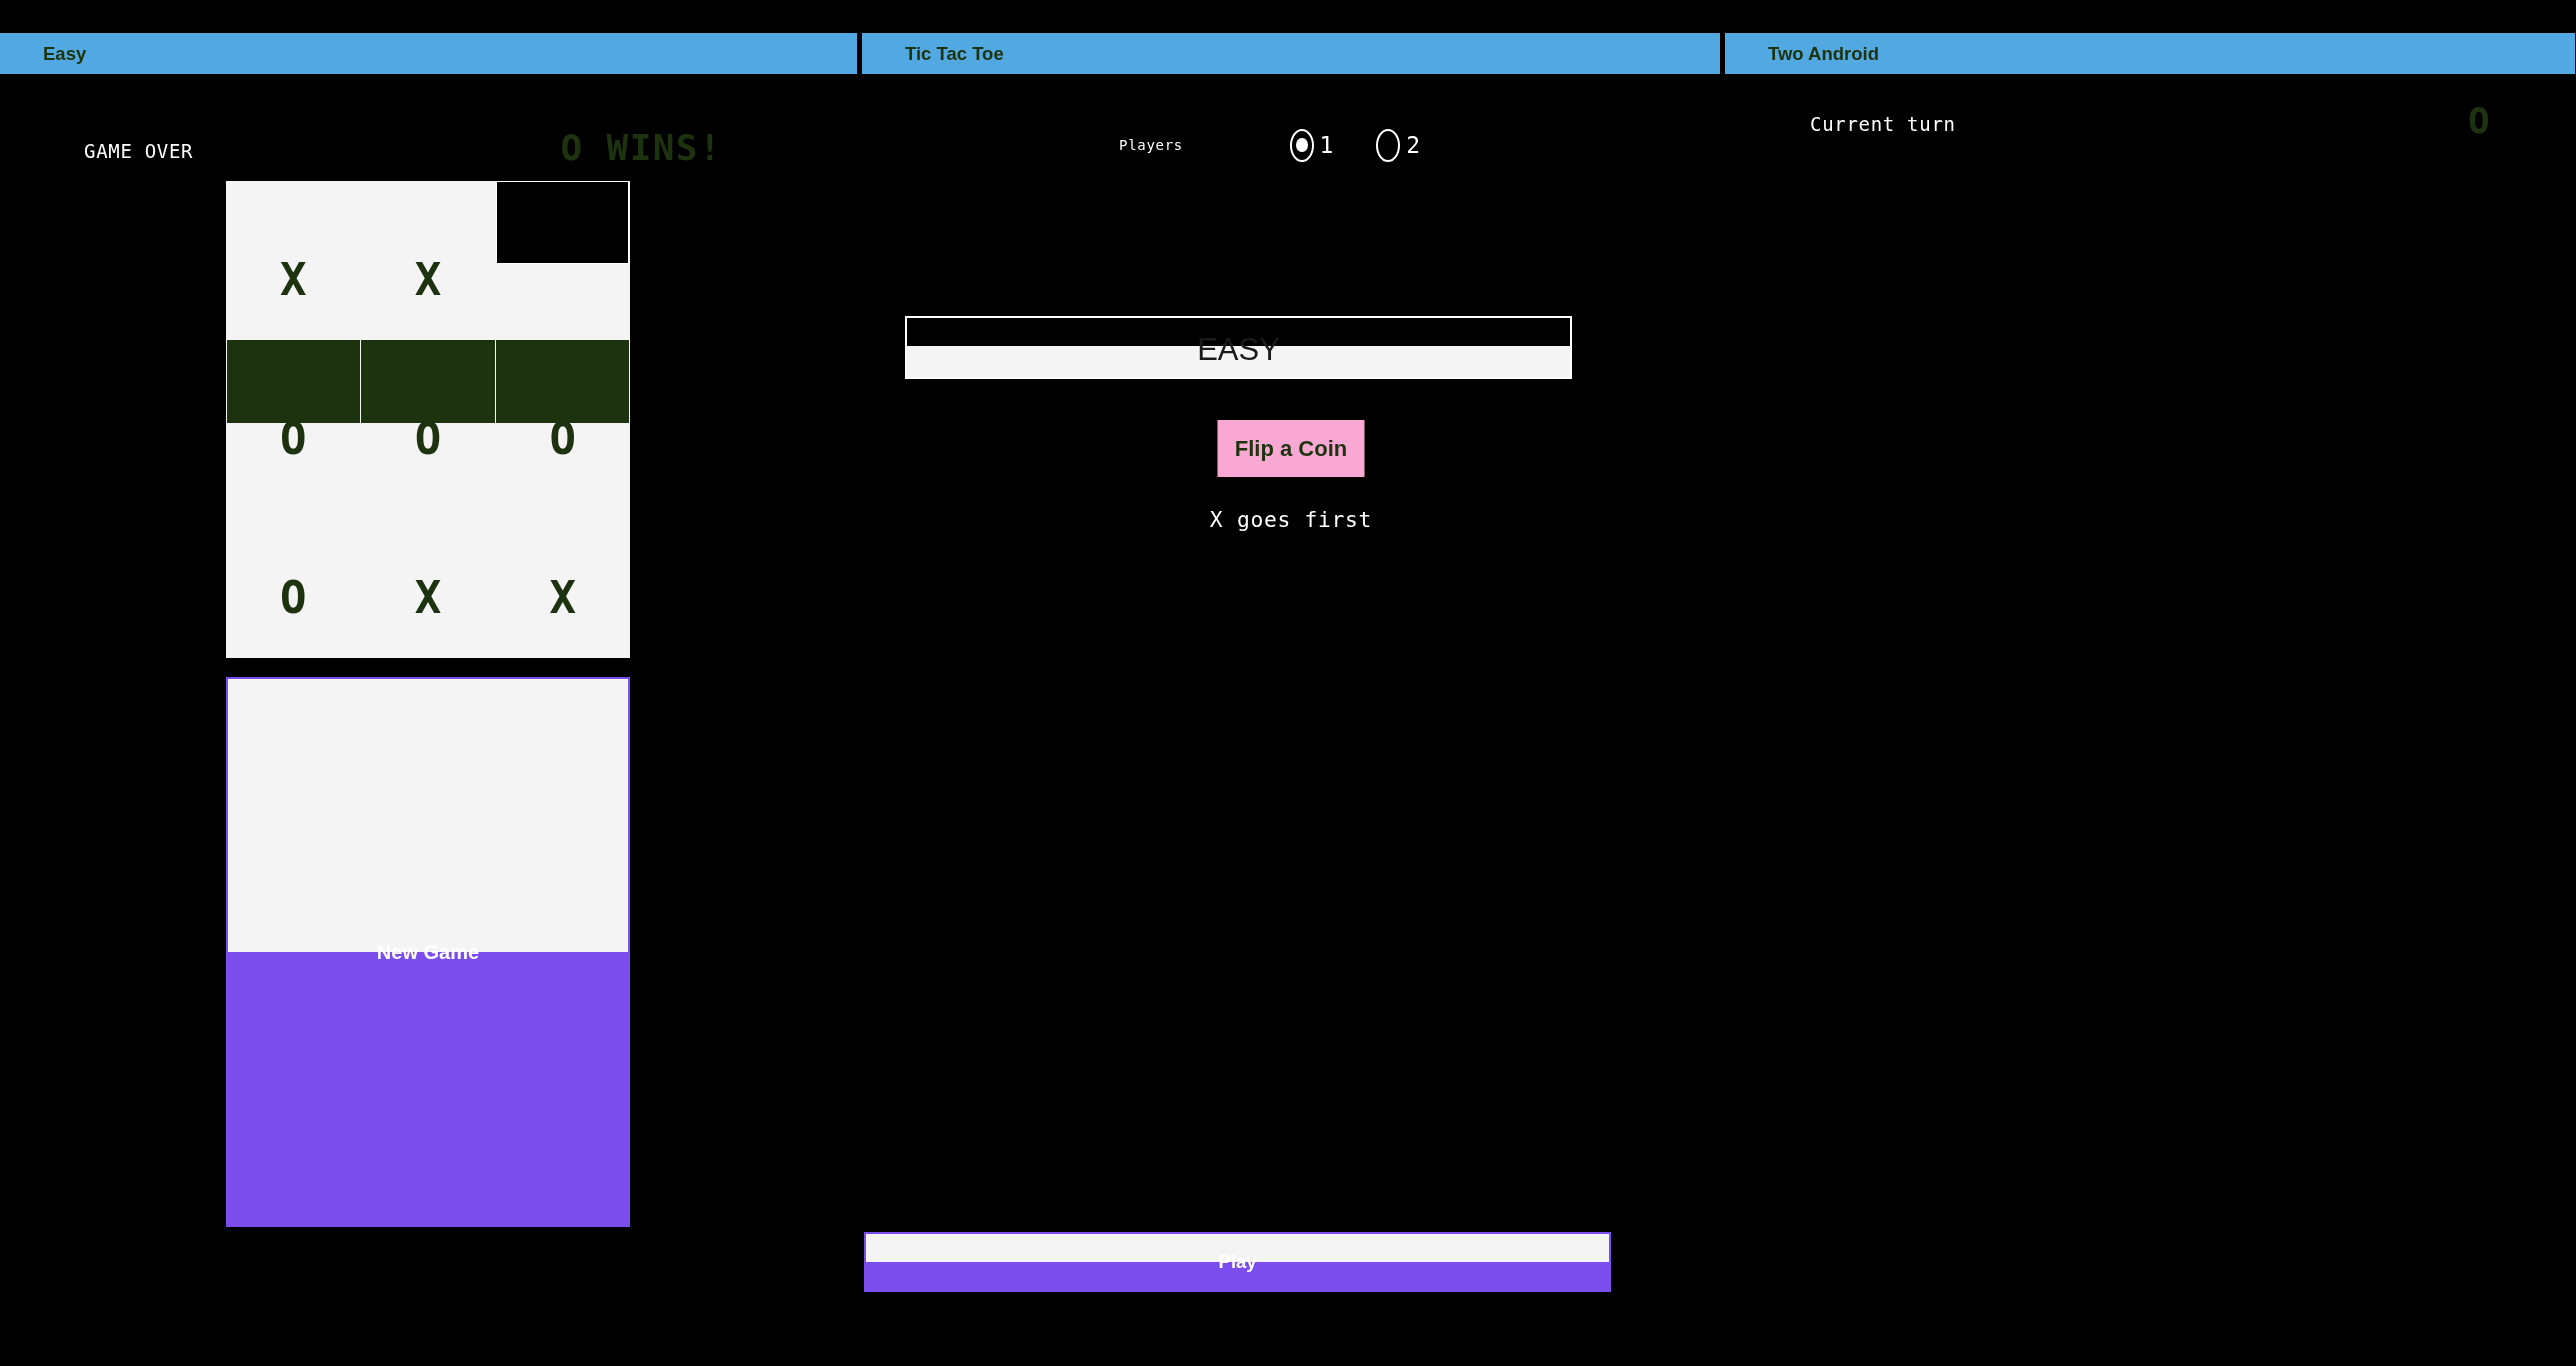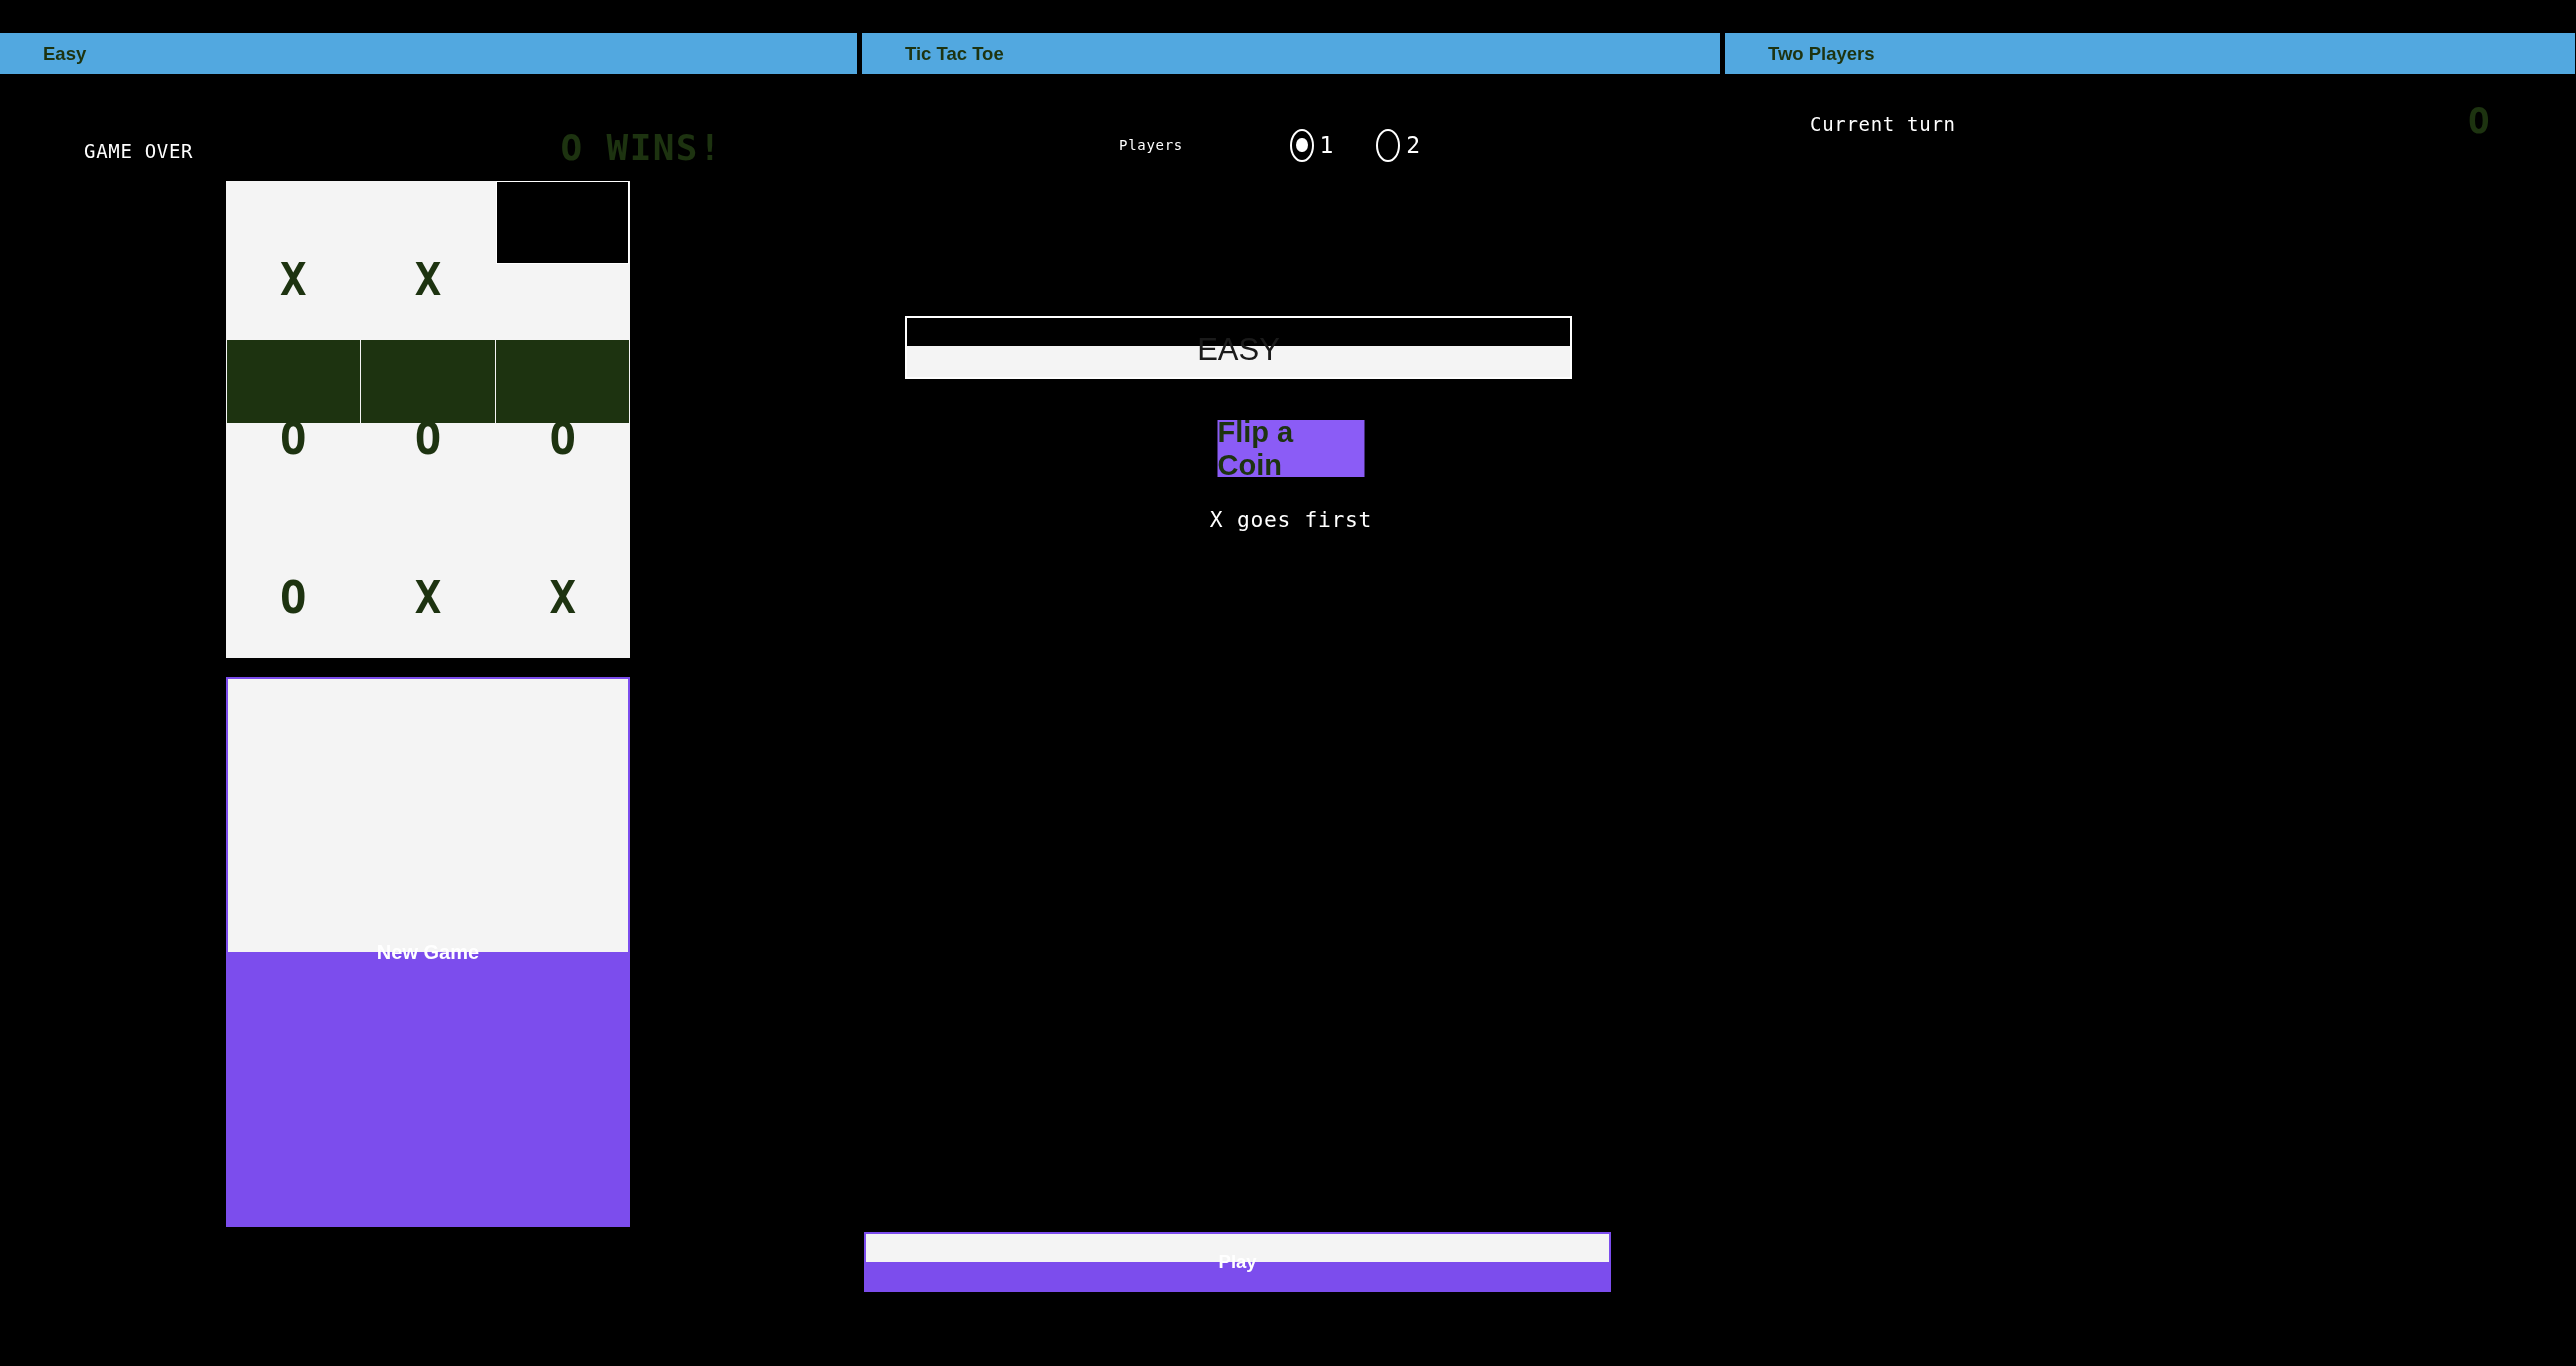--- a/index.html
+++ b/index.html
@@ -131,24 +131,24 @@
     background:linear-gradient(to bottom,#000 0,#000 48%,#f4f4f4 48%,#f4f4f4 100%);
     display:flex;align-items:center;justify-content:center;
   }
   .difficulty-value{
     font-family:"Liberation Sans", sans-serif;
     font-size:31px;color:#1a1a1a;position:relative;top:2.8px;
   }
 
   .flip-btn{
     position:absolute;top:346px;left:50%;transform:translateX(-50%);
-    width:147px;height:57px;background:#8b5cf6;
-    display:flex;align-items:center;justify-content:center;
-    font-family:"Liberation Sans", sans-serif;
-    font-weight:bold;font-size:29px;color:#1d3310;
+    width:147px;height:57px;background:#f9a8d4;
+    display:flex;align-items:center;justify-content:center;
+    font-family:"Liberation Sans", sans-serif;
+    font-weight:bold;font-size:22px;color:#1d3310;
   }
   .first-line{
     position:absolute;top:433px;left:0;width:100%;text-align:center;
     font-family:"DejaVu Sans Mono", monospace;font-size:21.3px;color:#fff;letter-spacing:0.7px;
   }
 
   .play-btn{
     position:absolute;left:2.1px;bottom:74px;width:747px;height:60px;
     border:2.1px solid #7c4ded;box-sizing:border-box;
     background:linear-gradient(to bottom,#f4f4f4 0,#f4f4f4 50%,#7c4ded 50%,#7c4ded 100%);
@@ -165,21 +165,21 @@
 <div class="titlebars">
   <div class="titlebar tb-1">
     <span>Easy</span>
   </div>
   <div class="tb-gap"></div>
   <div class="titlebar tb-2">
     <span>Tic Tac Toe</span>
   </div>
   <div class="tb-gap"></div>
   <div class="titlebar tb-3">
-    <span>Two Players</span>
+    <span>Two Android</span>
   </div>
 </div>
 
 <div class="panel panel-left">
 
   <div class="status-row">
     <div class="status-label">GAME OVER</div>
     <div class="status-mark left">O WINS!</div>
   </div>
 

